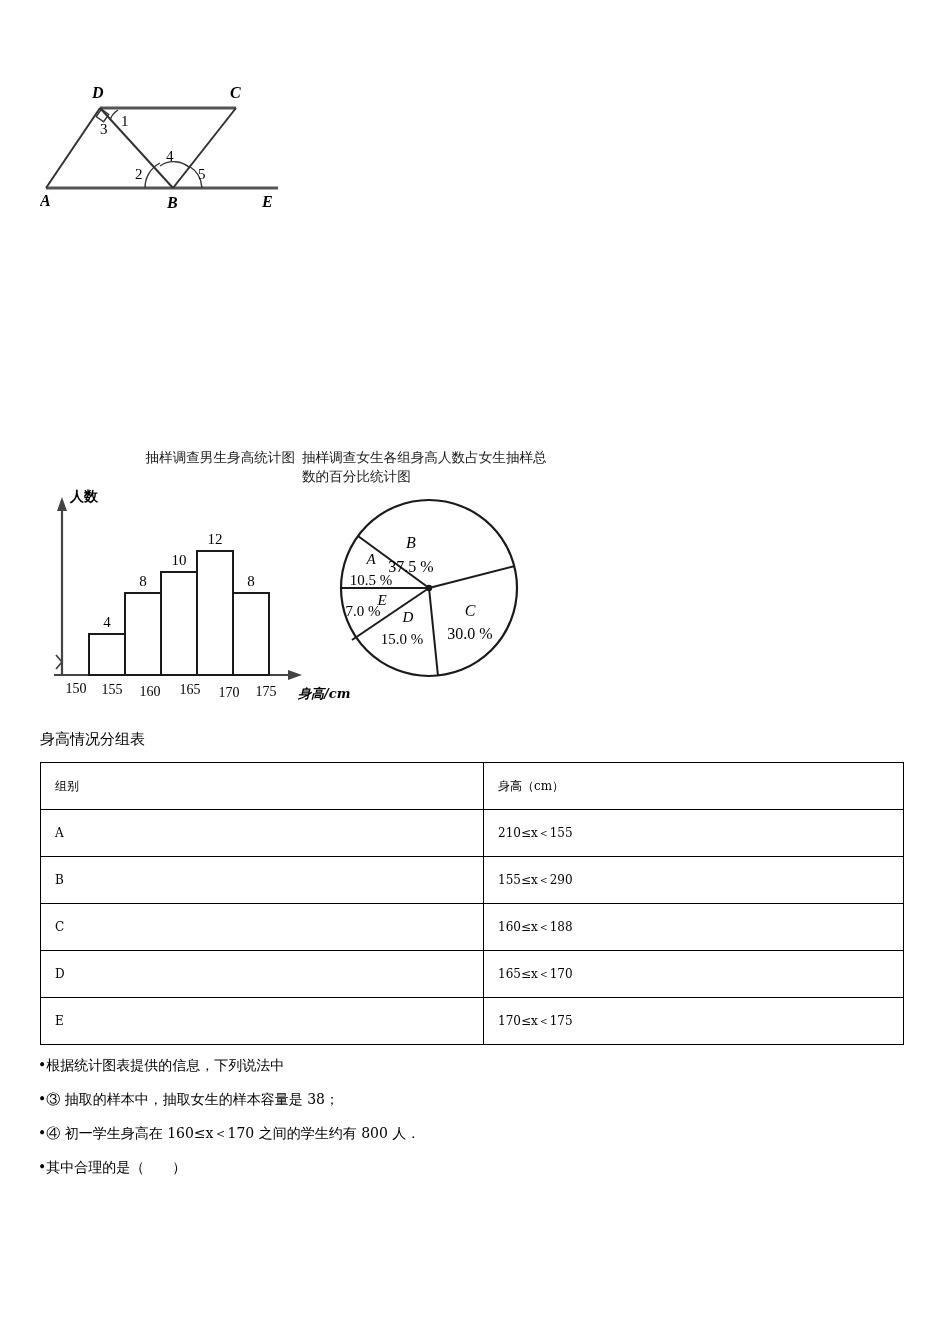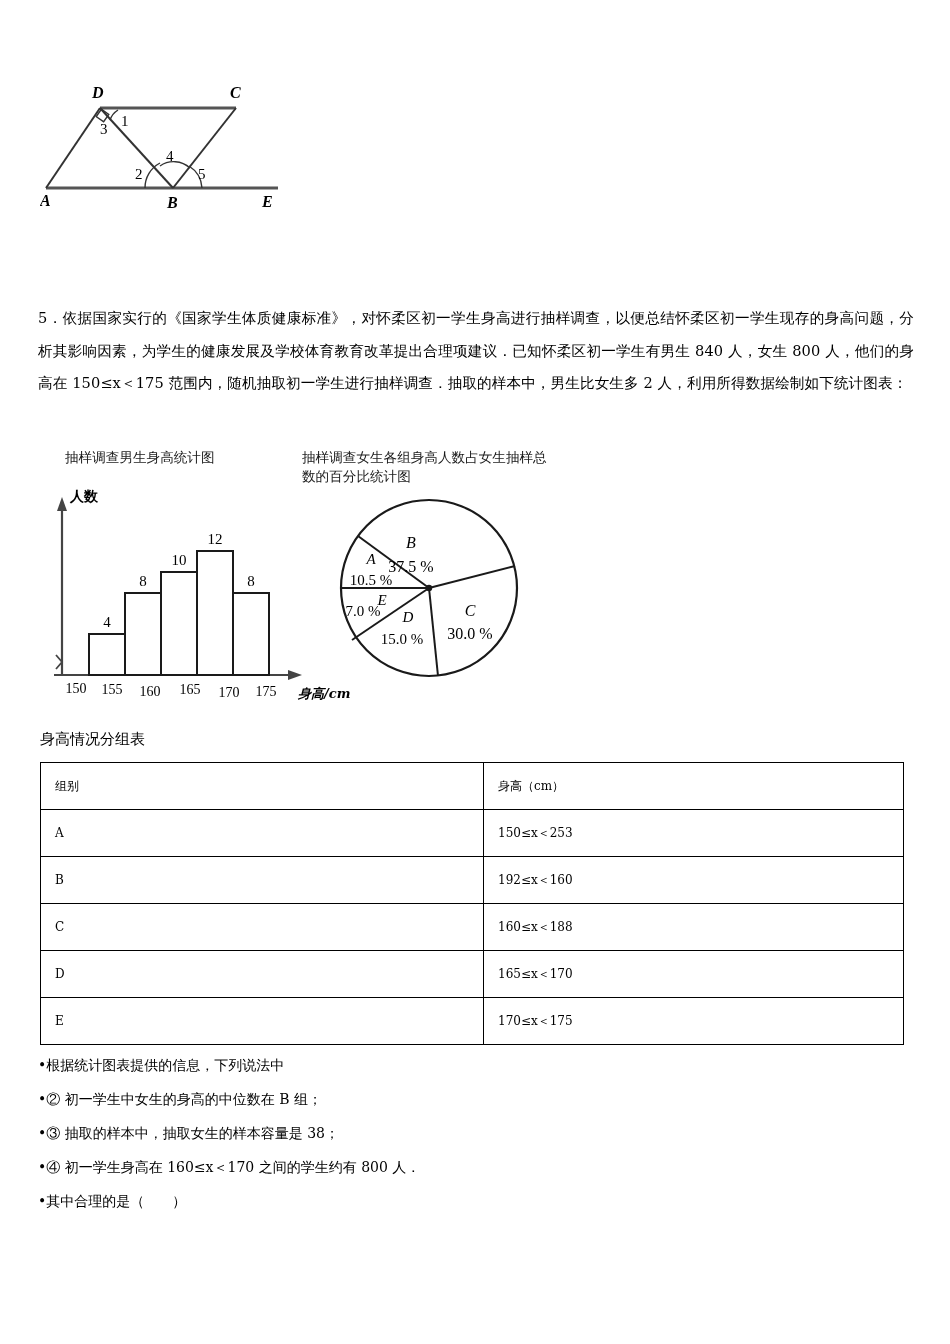--- a/index.html
+++ b/index.html
@@ -74,21 +74,21 @@
     width: 560px;
     height: 265px;
   }
   .chart-title {
     position: absolute;
     font-size: 13.6px;
     font-family: "DejaVu Serif", "Liberation Serif", serif;
     line-height: 19px;
     color: #1a1a1a;
   }
-  .title-bar { left: 25px; top: 8px; width: 230px; text-align: left; }
+  .title-bar { left: 25px; top: 8px; width: 230px; text-align: right; }
   .title-pie { left: 262px; top: 8px; width: 250px; }
 
   svg { display: block; }
 
   
   .table-heading {
     position: absolute;
     left: 40px;
     top: 730px;
     font-size: 15px;
@@ -165,21 +165,20 @@
       <text x="95" y="101" font-family="Liberation Serif, serif" font-size="15">2</text>
       <text x="60" y="56" font-family="Liberation Serif, serif" font-size="15">3</text>
       <text x="126" y="83" font-family="Liberation Serif, serif" font-size="15">4</text>
       <text x="158" y="101" font-family="Liberation Serif, serif" font-size="15">5</text>
     </svg>
   </div>
 
   <div class="options">
   </div>
 
-  <div class="para"><span>5．</span><span>依据国家实行的《国家学生体质健康标准》，对怀柔区初一学生身高进行抽样调查，以便总结怀柔区初一学生现存的身高问题，分析其影响因素，为学生的健康发展及学校体育教育改革提出合理项建议．已知怀柔区初一学生有男生 840 人，女生 800 人，他们的身高在 150≤x＜175 范围内，随机抽取初一学生进行抽样调查．抽取的样本中，男生比女生多 2 人，利用所得数据绘制如下统计图表：</span></div>
 
   <div class="charts">
 
     <div class="chart-title title-bar">抽样调查男生身高统计图</div>
     <div class="chart-title title-pie">抽样调查女生各组身高人数占女生抽样总数的百分比统计图</div>
 
     <svg style="position:absolute;left:0px;top:45px;" width="330" height="215" viewBox="0 0 330 215">
 
       <line x1="22" y1="190" x2="22" y2="22" stroke="#444" stroke-width="2.2"></line>
       <polygon points="22,12 17,26 27,26" fill="#444"></polygon>
@@ -248,42 +247,41 @@
   <div class="table-heading">身高情况分组表</div>
 
   <table class="group-table">
     <tbody>
       <tr>
         <th class="col-a">组别</th>
         <th>身高（cm）</th>
       </tr>
       <tr>
         <td class="col-a">A</td>
-        <td>150≤x＜253</td>
+        <td>210≤x＜155</td>
       </tr>
       <tr>
         <td class="col-a">B</td>
-        <td>192≤x＜160</td>
+        <td>155≤x＜290</td>
       </tr>
       <tr>
         <td class="col-a">C</td>
         <td>160≤x＜188</td>
       </tr>
       <tr>
         <td class="col-a">D</td>
         <td>165≤x＜170</td>
       </tr>
       <tr>
         <td class="col-a">E</td>
         <td>170≤x＜175</td>
       </tr>
     </tbody>
   </table>
 
   <div class="statements">
     <div>•根据统计图表提供的信息，下列说法中</div>
-    <div>•② 初一学生中女生的身高的中位数在 B 组；</div>
     <div>•③ 抽取的样本中，抽取女生的样本容量是 38；</div>
     <div>•④ 初一学生身高在 160≤x＜170 之间的学生约有 800 人．</div>
     <div>•其中合理的是（　　）</div>
   </div>
 
 </div>
 
 </body></html>

